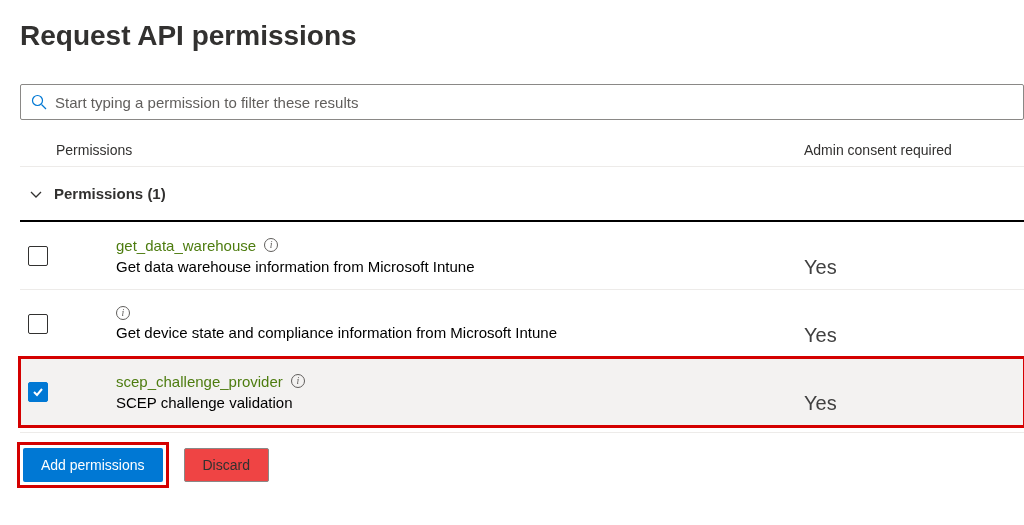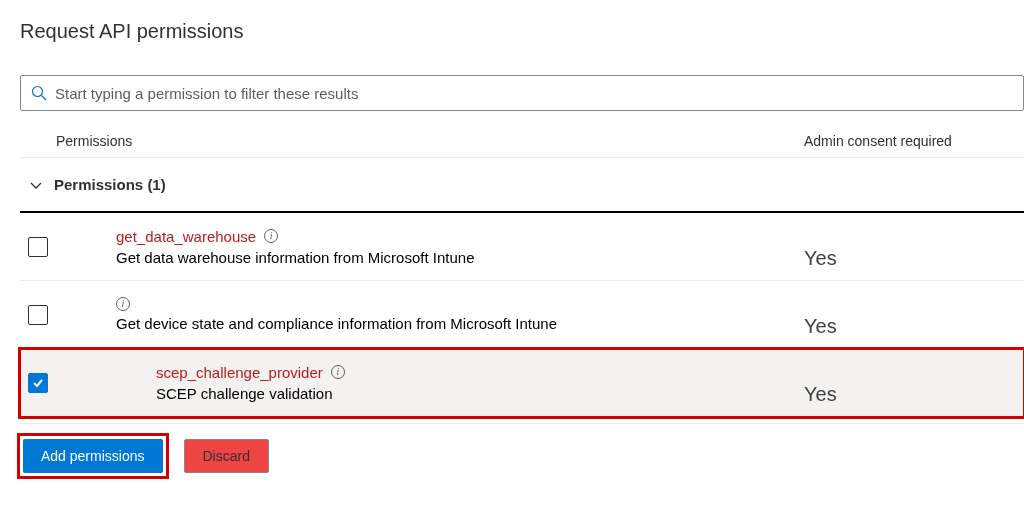--- a/index.html
+++ b/index.html
@@ -7,22 +7,22 @@
       font-family: "Segoe UI", -apple-system, sans-serif;
       background: #ffffff;
       color: #323130;
       width: 1024px;
       height: 525px;
       overflow: hidden;
       padding: 20px 0 0 20px;
       font-size: 14px;
     }
     h1 {
-      font-size: 20px;
-      font-weight: 400;
+      font-size: 28px;
+      font-weight: 700;
       color: #323130;
       margin-bottom: 32px;
     }
     .search-wrap {
       display: flex;
       align-items: center;
       border: 1px solid #8a8886;
       border-radius: 2px;
       height: 36px;
       padding: 0 10px;
@@ -62,21 +62,20 @@
       display: flex;
       align-items: center;
       border-bottom: 1px solid #edebe9;
       min-height: 64px;
       padding: 10px 0 10px 8px;
     }
     .row.selected { background: #f3f2f1; }
     .row.highlight-red {
       outline: 3px solid #d40000;
       outline-offset: -1px;
-      gap: 40px;
     }
     .cb {
       width: 20px;
       height: 20px;
       border: 1px solid #323130;
       border-radius: 2px;
       background: #fff;
       margin-right: 8px;
       flex-shrink: 0;
       cursor: pointer;
@@ -95,21 +94,21 @@
       display: flex;
       flex-direction: column;
       gap: 4px;
       padding-left: 60px;
     }
     .perm-name-row {
       display: flex;
       align-items: center;
       gap: 8px;
     }
-    .perm-name { font-size: 15px; color: #b91c1c; }
+    .perm-name { font-size: 15px; color: #4d7c0f; }
     .info-icon {
       width: 14px;
       height: 14px;
       border: 1px solid #605e5c;
       border-radius: 50%;
       display: inline-flex;
       align-items: center;
       justify-content: center;
       font-size: 10px;
       color: #605e5c;

